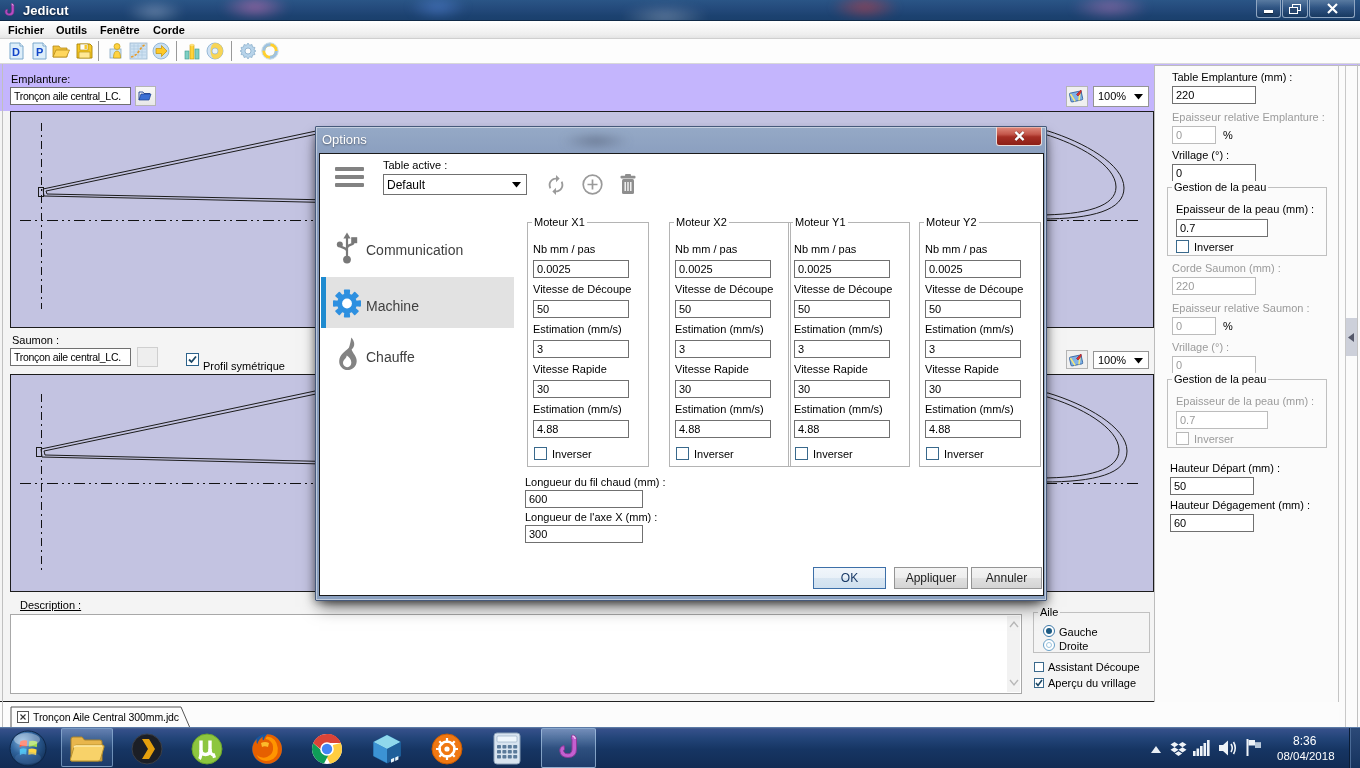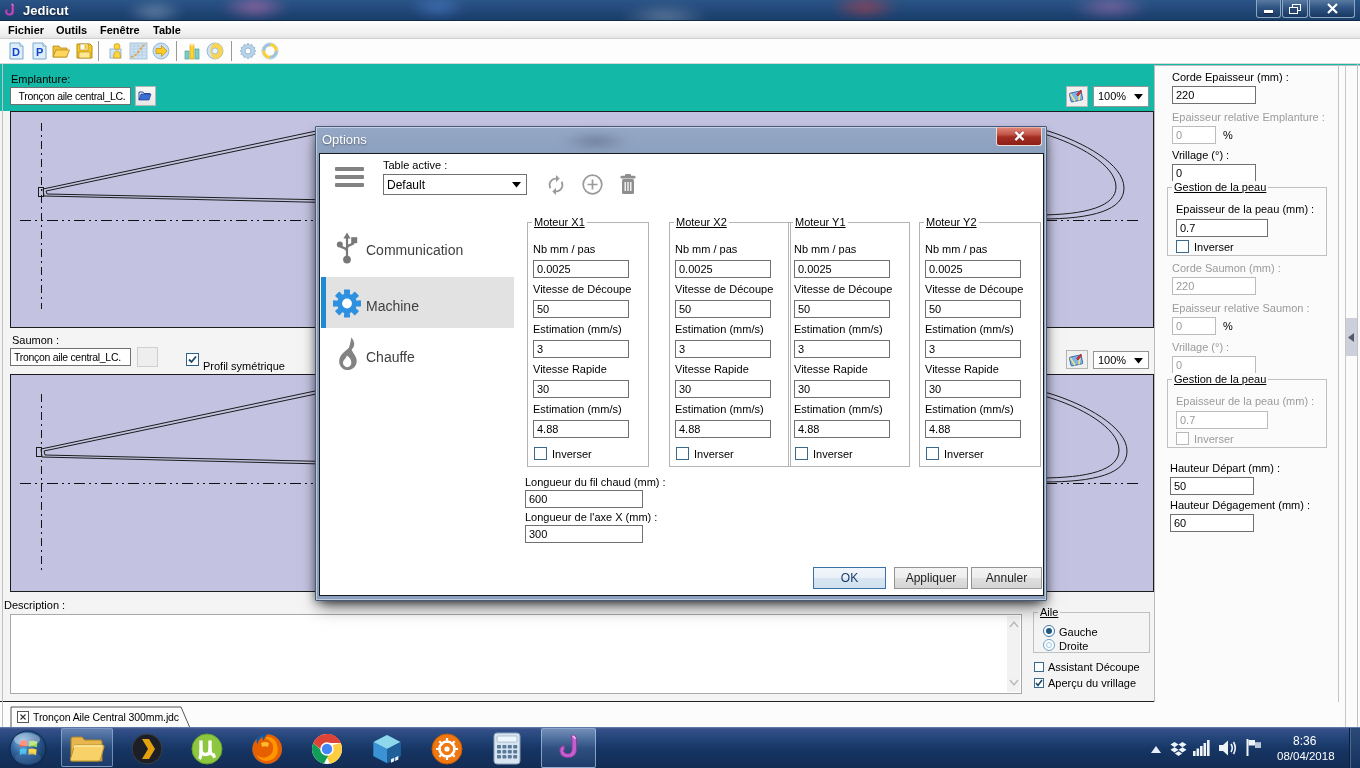--- a/index.html
+++ b/index.html
@@ -4,21 +4,21 @@
   html,body{margin:0;padding:0;width:1360px;height:768px;overflow:hidden;
     font-family:"Liberation Sans",sans-serif;background:#f4f4f4;}
   .abs{position:absolute;}
   .lbl{position:absolute;font-size:11px;color:#000;white-space:nowrap;}
   .glbl{position:absolute;font-size:11px;color:#9b9b9b;white-space:nowrap;}
   .tb{position:absolute;background:#fff;border:1px solid #707070;font-size:11px;
       color:#000;padding:2px 0 12px 3px;box-sizing:border-box;white-space:nowrap;overflow:hidden;}
   .gtb{position:absolute;background:#fff;border:1px solid #bcbcbc;font-size:11px;
       color:#9b9b9b;padding:2px 0 0 3px;box-sizing:border-box;}
   .fs{position:absolute;border:1px solid #b4b4b4;box-sizing:border-box;}
-  .leg{position:absolute;top:-7px;left:4px;font-size:11px;background:#fff;padding:0 2px;white-space:nowrap;text-decoration:underline;}
+  .leg{position:absolute;top:-7px;left:4px;font-size:11px;background:#fff;padding:0 2px;white-space:nowrap;}
   .cb{position:absolute;width:13px;height:13px;background:#fff;border:1px solid #5a87a8;box-sizing:border-box;}
   svg{position:absolute;overflow:visible;}
 </style></head>
 <body>
 
 <div class="abs" id="titlebar" style="left:0;top:0;width:1360px;height:21px;background:linear-gradient(180deg,#2a5586 0%,#23497a 45%,#1c4270 75%,#1a3f6c 100%);overflow:hidden;padding-left:40px;">
   <div class="abs" style="left:125px;top:0px;width:60px;height:24px;background:radial-gradient(ellipse at center,rgba(200,215,235,.4),rgba(200,215,235,0) 70%);filter:blur(4px);"></div>
   <div class="abs" style="left:220px;top:-6px;width:70px;height:26px;background:radial-gradient(ellipse at center,rgba(230,120,190,.55),rgba(230,120,190,0) 70%);filter:blur(4px);"></div>
   <div class="abs" style="left:408px;top:-6px;width:60px;height:26px;background:radial-gradient(ellipse at center,rgba(90,140,230,.5),rgba(90,140,230,0) 70%);filter:blur(4px);"></div>
   <div class="abs" style="left:620px;top:4px;width:90px;height:26px;background:radial-gradient(ellipse at center,rgba(220,225,235,.35),rgba(220,225,235,0) 70%);filter:blur(5px);"></div>
@@ -45,21 +45,21 @@
     <svg style="left:17px;top:3px;" width="11" height="11" viewBox="0 0 11 11">
       <path d="M1 1 L10 10 M10 1 L1 10" stroke="#fff" stroke-width="2.2"></path>
     </svg>
   </div>
 </div>
 
 <div class="abs" style="left:0;top:21px;width:1360px;height:17px;background:linear-gradient(180deg,#ffffff,#eeeeee 80%,#e4e4e4);border-bottom:1px solid #cfcfcf;box-sizing:content-box;">
   <span class="abs" style="left:8px;top:3px;font-size:11px;font-weight:bold;">Fichier</span>
   <span class="abs" style="left:56px;top:3px;font-size:11px;font-weight:bold;">Outils</span>
   <span class="abs" style="left:100px;top:3px;font-size:11px;font-weight:bold;">Fenêtre</span>
-  <span class="abs" style="left:153px;top:3px;font-size:11px;font-weight:bold;">Table</span>
+  <span class="abs" style="left:153px;top:3px;font-size:11px;font-weight:bold;">Corde</span>
 </div>
 
 <div class="abs" id="toolbar" style="left:0;top:39px;width:1360px;height:24px;background:#fdfdfd;border-bottom:1px solid #d8d8d8;">
 
   <svg style="left:8px;top:3px;" width="17" height="18" viewBox="0 0 17 18">
     <path d="M2 1 L12 1 L15 4 L15 17 L2 17 Z" fill="#ddeefa" stroke="#7aa8cc" stroke-width="1"></path>
     <path d="M12 1 L12 4 L15 4" fill="#fff" stroke="#7aa8cc" stroke-width="1"></path>
     <text x="4" y="14" font-size="11" font-weight="bold" fill="#1145c8" font-family="Liberation Sans">D</text>
   </svg>
 
@@ -121,21 +121,21 @@
     <circle cx="9" cy="9" r="3" fill="#fdfdfd" stroke="#85aac9" stroke-width=".8"></circle>
   </svg>
 
   <svg style="left:261px;top:3px;" width="18" height="18" viewBox="0 0 18 18">
     <circle cx="9" cy="9" r="6.5" fill="none" stroke="#ffcf2e" stroke-width="3.4"></circle>
     <circle cx="9" cy="9" r="6.5" fill="none" stroke="#9ec2e0" stroke-width="3.4" stroke-dasharray="10 10.4"></circle>
     <circle cx="9" cy="9" r="8.2" fill="none" stroke="#c8dff0" stroke-width="1"></circle>
   </svg>
 </div>
 
-<div class="abs" style="left:0;top:64px;width:1360px;height:47px;background:#14b8a6;text-align:center;">
+<div class="abs" style="left:0;top:64px;width:1360px;height:47px;background:#c4b5fd;">
   <span class="lbl" style="left:11px;top:9px;">Emplanture:</span>
   <div class="tb" style="left:10px;top:23px;width:121px;height:18px;font-size:10.5px;letter-spacing:-0.3px;">Tronçon aile central_LC.</div>
   <div class="abs" style="left:135px;top:22px;width:21px;height:20px;background:linear-gradient(#f8f8f8,#e8e8e8);border:1px solid #b5b5b5;box-sizing:border-box;">
     <svg style="left:2px;top:3px;" width="15" height="12" viewBox="0 0 15 12">
       <path d="M1 10 L3 4 L13 4 L11 10 Z" fill="#3b6fd4" stroke="#1c3f8f" stroke-width=".7"></path>
       <path d="M1 10 L1 2 L5 2 L6 3.5 L12 3.5" fill="none" stroke="#1c3f8f" stroke-width=".9"></path>
     </svg>
   </div>
 
   <div class="abs" style="left:1066px;top:22px;width:22px;height:21px;background:#f0f0f0;border:1px solid #b5b5b5;box-sizing:border-box;">
@@ -192,21 +192,21 @@
 <div class="abs" style="left:10px;top:374px;width:1142px;height:216px;background:#c3c3e1;border:1px solid #1c1c1c;box-sizing:content-box;">
   <svg style="left:0;top:0;" width="1142" height="216" viewBox="0 0 1142 216">
     <path d="M30.5 19 V196" stroke="#111" stroke-width="1" stroke-dasharray="8 4 2 4" fill="none" shape-rendering="crispEdges"></path>
     <path d="M9 108.5 H1129" stroke="#111" stroke-width="1" stroke-dasharray="11 4 2 4 2 4" fill="none" shape-rendering="crispEdges"></path>
     <path d="M30 74 L 304 16 Q 660 10 1037 18 C 1074 29 1116 52 1116 76 C 1116 99 1084 107 1032 107 L 31 82 Z" fill="none" stroke="#1b1b1b" stroke-width="1"></path>
     <path d="M33 76 L 305 19 Q 660 13 1033 21 C 1069 31 1108 53 1108 75 C 1108 95 1078 103 1028 103 L 34 80 Z" fill="none" stroke="#1b1b1b" stroke-width="1"></path>
     <rect x="25.5" y="72.5" width="5" height="9" fill="none" stroke="#1b1b1b"></rect>
   </svg>
 </div>
 
-<span class="lbl" style="left:4px;top:599px;">Description :</span>
+<span class="lbl" style="left:20px;top:599px;text-decoration:underline;">Description :</span>
 <div class="abs" style="left:10px;top:614px;width:1012px;height:80px;background:#fff;border:1px solid #a8a8a8;box-sizing:border-box;">
   <div class="abs" style="right:1px;top:1px;width:13px;height:76px;background:#f2f2f2;">
     <svg style="left:3px;top:6px;" width="8" height="5" viewBox="0 0 8 5">
         <path d="M0 5 L4 0 L8 5" fill="none" stroke="#b8b8b8" stroke-width="1.4"></path>
       </svg>
     <svg style="left:3px;top:64px;" width="8" height="5" viewBox="0 0 8 5">
         <path d="M0 0 L4 5 L8 0" fill="none" stroke="#b8b8b8" stroke-width="1.4"></path>
       </svg>
   </div>
 </div>
@@ -237,21 +237,21 @@
   </svg>
   <div class="abs" style="left:17px;top:9px;width:12px;height:12px;border:1px solid #555;background:#fff;box-sizing:border-box;">
     <svg style="left:1px;top:1px;" width="8" height="8" viewBox="0 0 8 8">
         <path d="M1.5 1.5 L6.5 6.5 M6.5 1.5 L1.5 6.5" stroke="#333" stroke-width="1.1"></path>
       </svg>
   </div>
   <span class="abs" style="left:33px;top:9px;font-size:10.5px;letter-spacing:-0.1px;">Tronçon Aile Central 300mm.jdc</span>
 </div>
 
 <div class="abs" id="rightpanel" style="left:1154px;top:65px;width:185px;height:637px;background:#fbfbfb;border-left:1px solid #bcbcbc;border-top:1px solid #bcbcbc;border-right:1px solid #c4c4c4;box-sizing:border-box;">
-  <span class="lbl" style="left:17px;top:5px;">Corde Epaisseur (mm) :</span>
+  <span class="lbl" style="left:17px;top:5px;">Table Emplanture (mm) :</span>
   <div class="tb" style="left:17px;top:20px;width:84px;height:18px;">220</div>
   <span class="glbl" style="left:17px;top:45px;">Epaisseur relative Emplanture :</span>
   <div class="gtb" style="left:17px;top:60px;width:44px;height:18px;">0</div>
   <span class="lbl" style="left:68px;top:63px;">%</span>
   <span class="lbl" style="left:17px;top:83px;">Vrillage (°) :</span>
   <div class="tb" style="left:17px;top:98px;width:84px;height:18px;">0</div>
 
   <div class="fs" style="left:12px;top:121px;width:160px;height:69px;border-color:#c0c0c0;">
     <span class="leg" style="background:#fbfbfb;">Gestion de la peau</span>
     <span class="lbl" style="left:8px;top:15px;">Epaisseur de la peau (mm) :</span>

